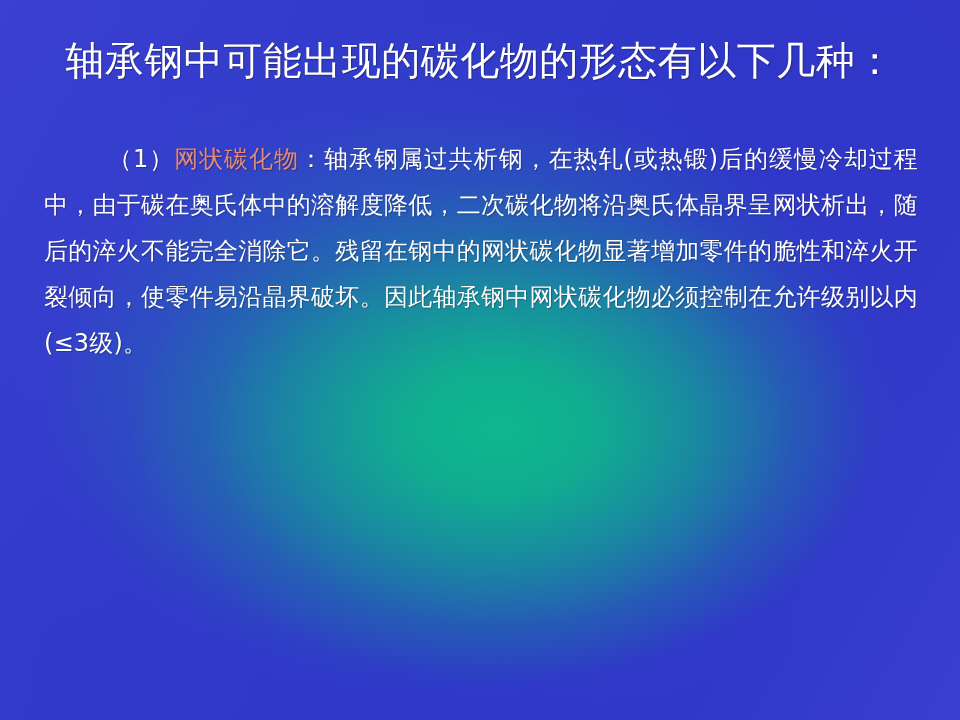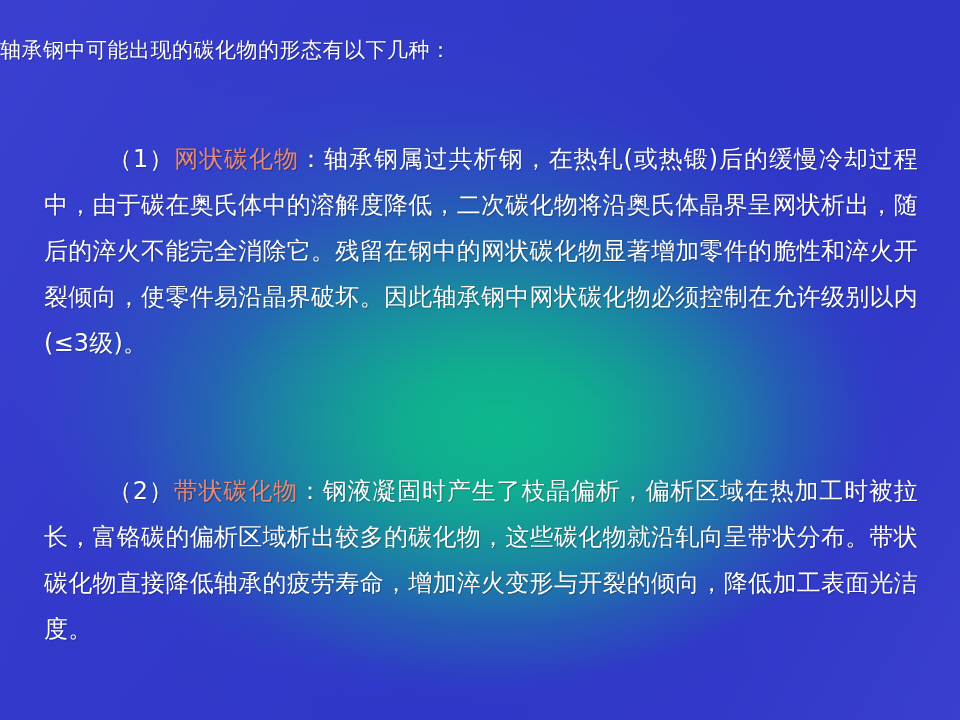--- a/index.html
+++ b/index.html
@@ -58,23 +58,23 @@
     height: 100%;
     box-sizing: border-box;
     padding: 0;
   }
 
   #slide-title {
     position: absolute;
     left: 0;
     right: 0;
     top: 38px;
-    text-align: left;
+    text-align: center;
     color: #ffffff;
-    font-size: 21px;
+    font-size: 39px;
     line-height: 1.2;
     letter-spacing: 0.5px;
     font-weight: 400;
     text-shadow: 0 0 1px rgba(0,0,0,0.35), 1px 1px 1px rgba(0,0,0,0.25);
     white-space: nowrap;
   }
 
   .para {
     position: absolute;
     left: 44px;
@@ -106,18 +106,15 @@
 
 <div id="slide">
   <div class="content">
 
     <div id="slide-title">轴承钢中可能出现的碳化物的形态有以下几种：</div>
 
     <p class="para" id="para-1">
       <span class="marker">（1）</span><span class="kw">网状碳化物</span><span class="marker">：</span><span>轴承钢属过共析钢，在热轧(或热锻)后的缓慢冷却过程中，由于碳在奥氏体中的溶解度降低，二次碳化物将沿奥氏体晶界呈网状析出，随后的淬火不能完全消除它。残留在钢中的网状碳化物显著增加零件的脆性和淬火开裂倾向，使零件易沿晶界破坏。因此轴承钢中网状碳化物必须控制在允许级别以内(≤3级)。</span>
     </p>
 
-    <p class="para" id="para-2">
-      <span class="marker">（2）</span><span class="kw">带状碳化物</span><span class="marker">：</span><span>钢液凝固时产生了枝晶偏析，偏析区域在热加工时被拉长，富铬碳的偏析区域析出较多的碳化物，这些碳化物就沿轧向呈带状分布。带状碳化物直接降低轴承的疲劳寿命，增加淬火变形与开裂的倾向，降低加工表面光洁度。</span>
-    </p>
 
   </div>
 </div>
 
 </body></html>

